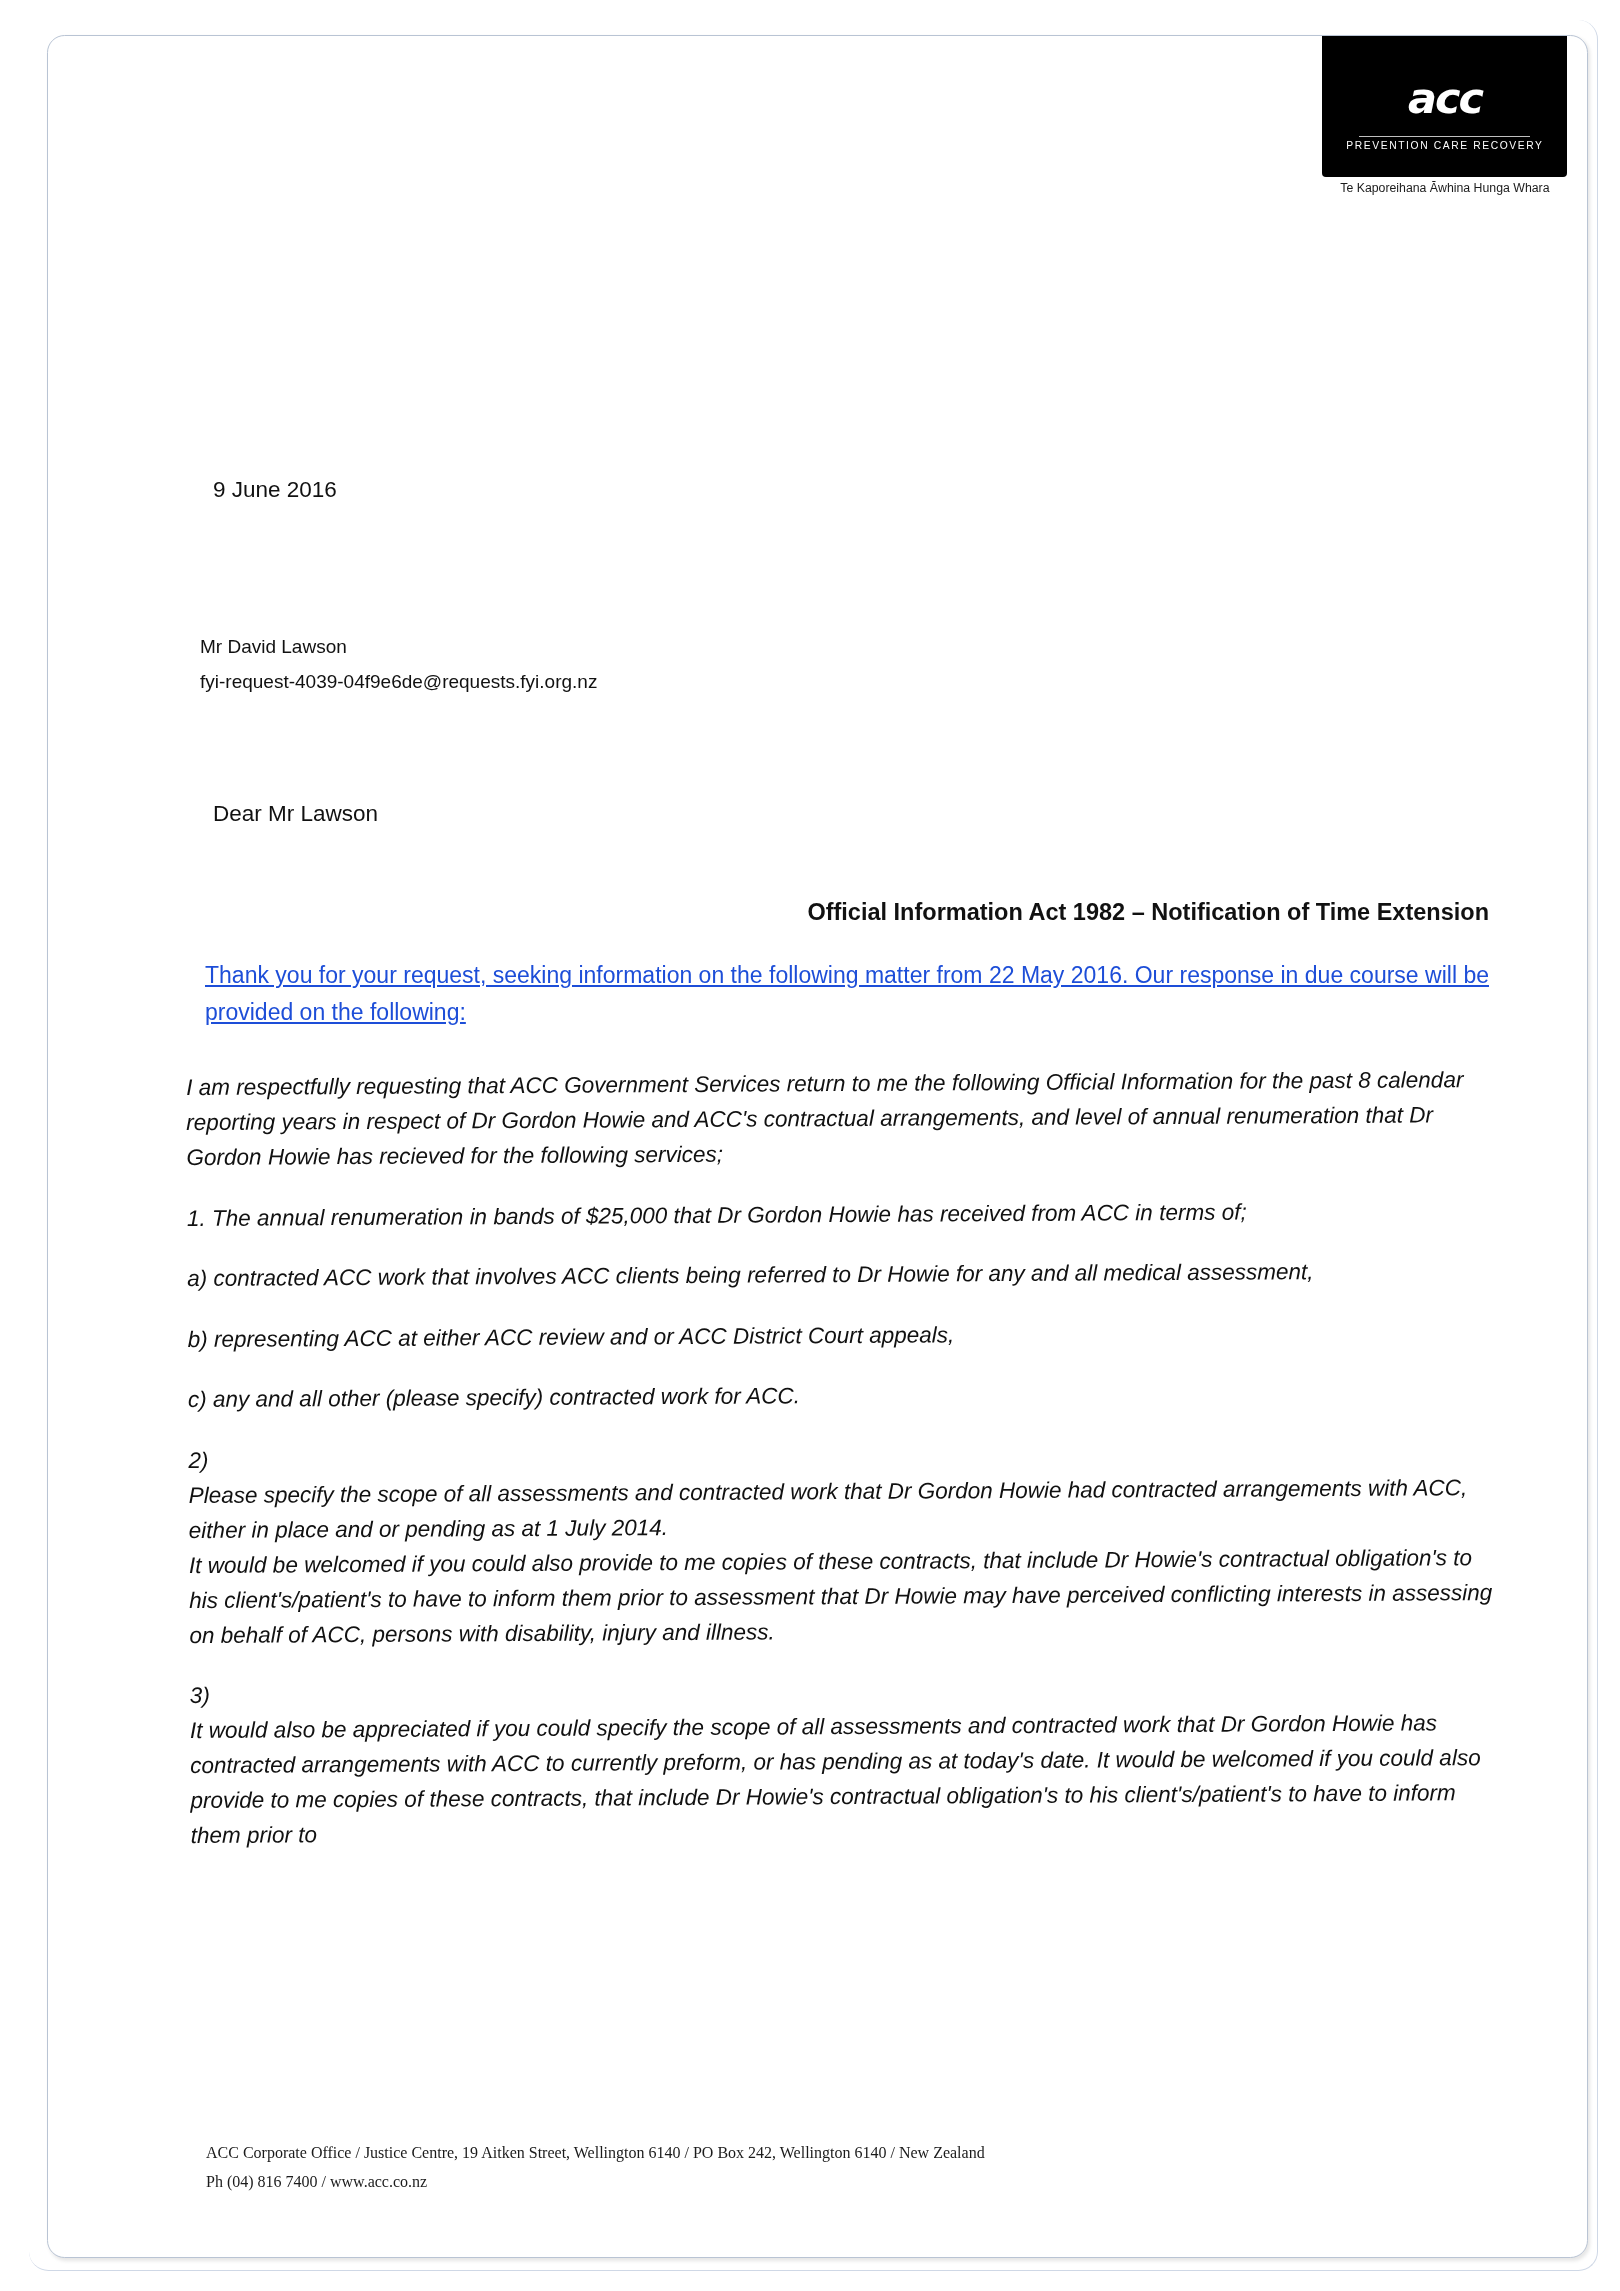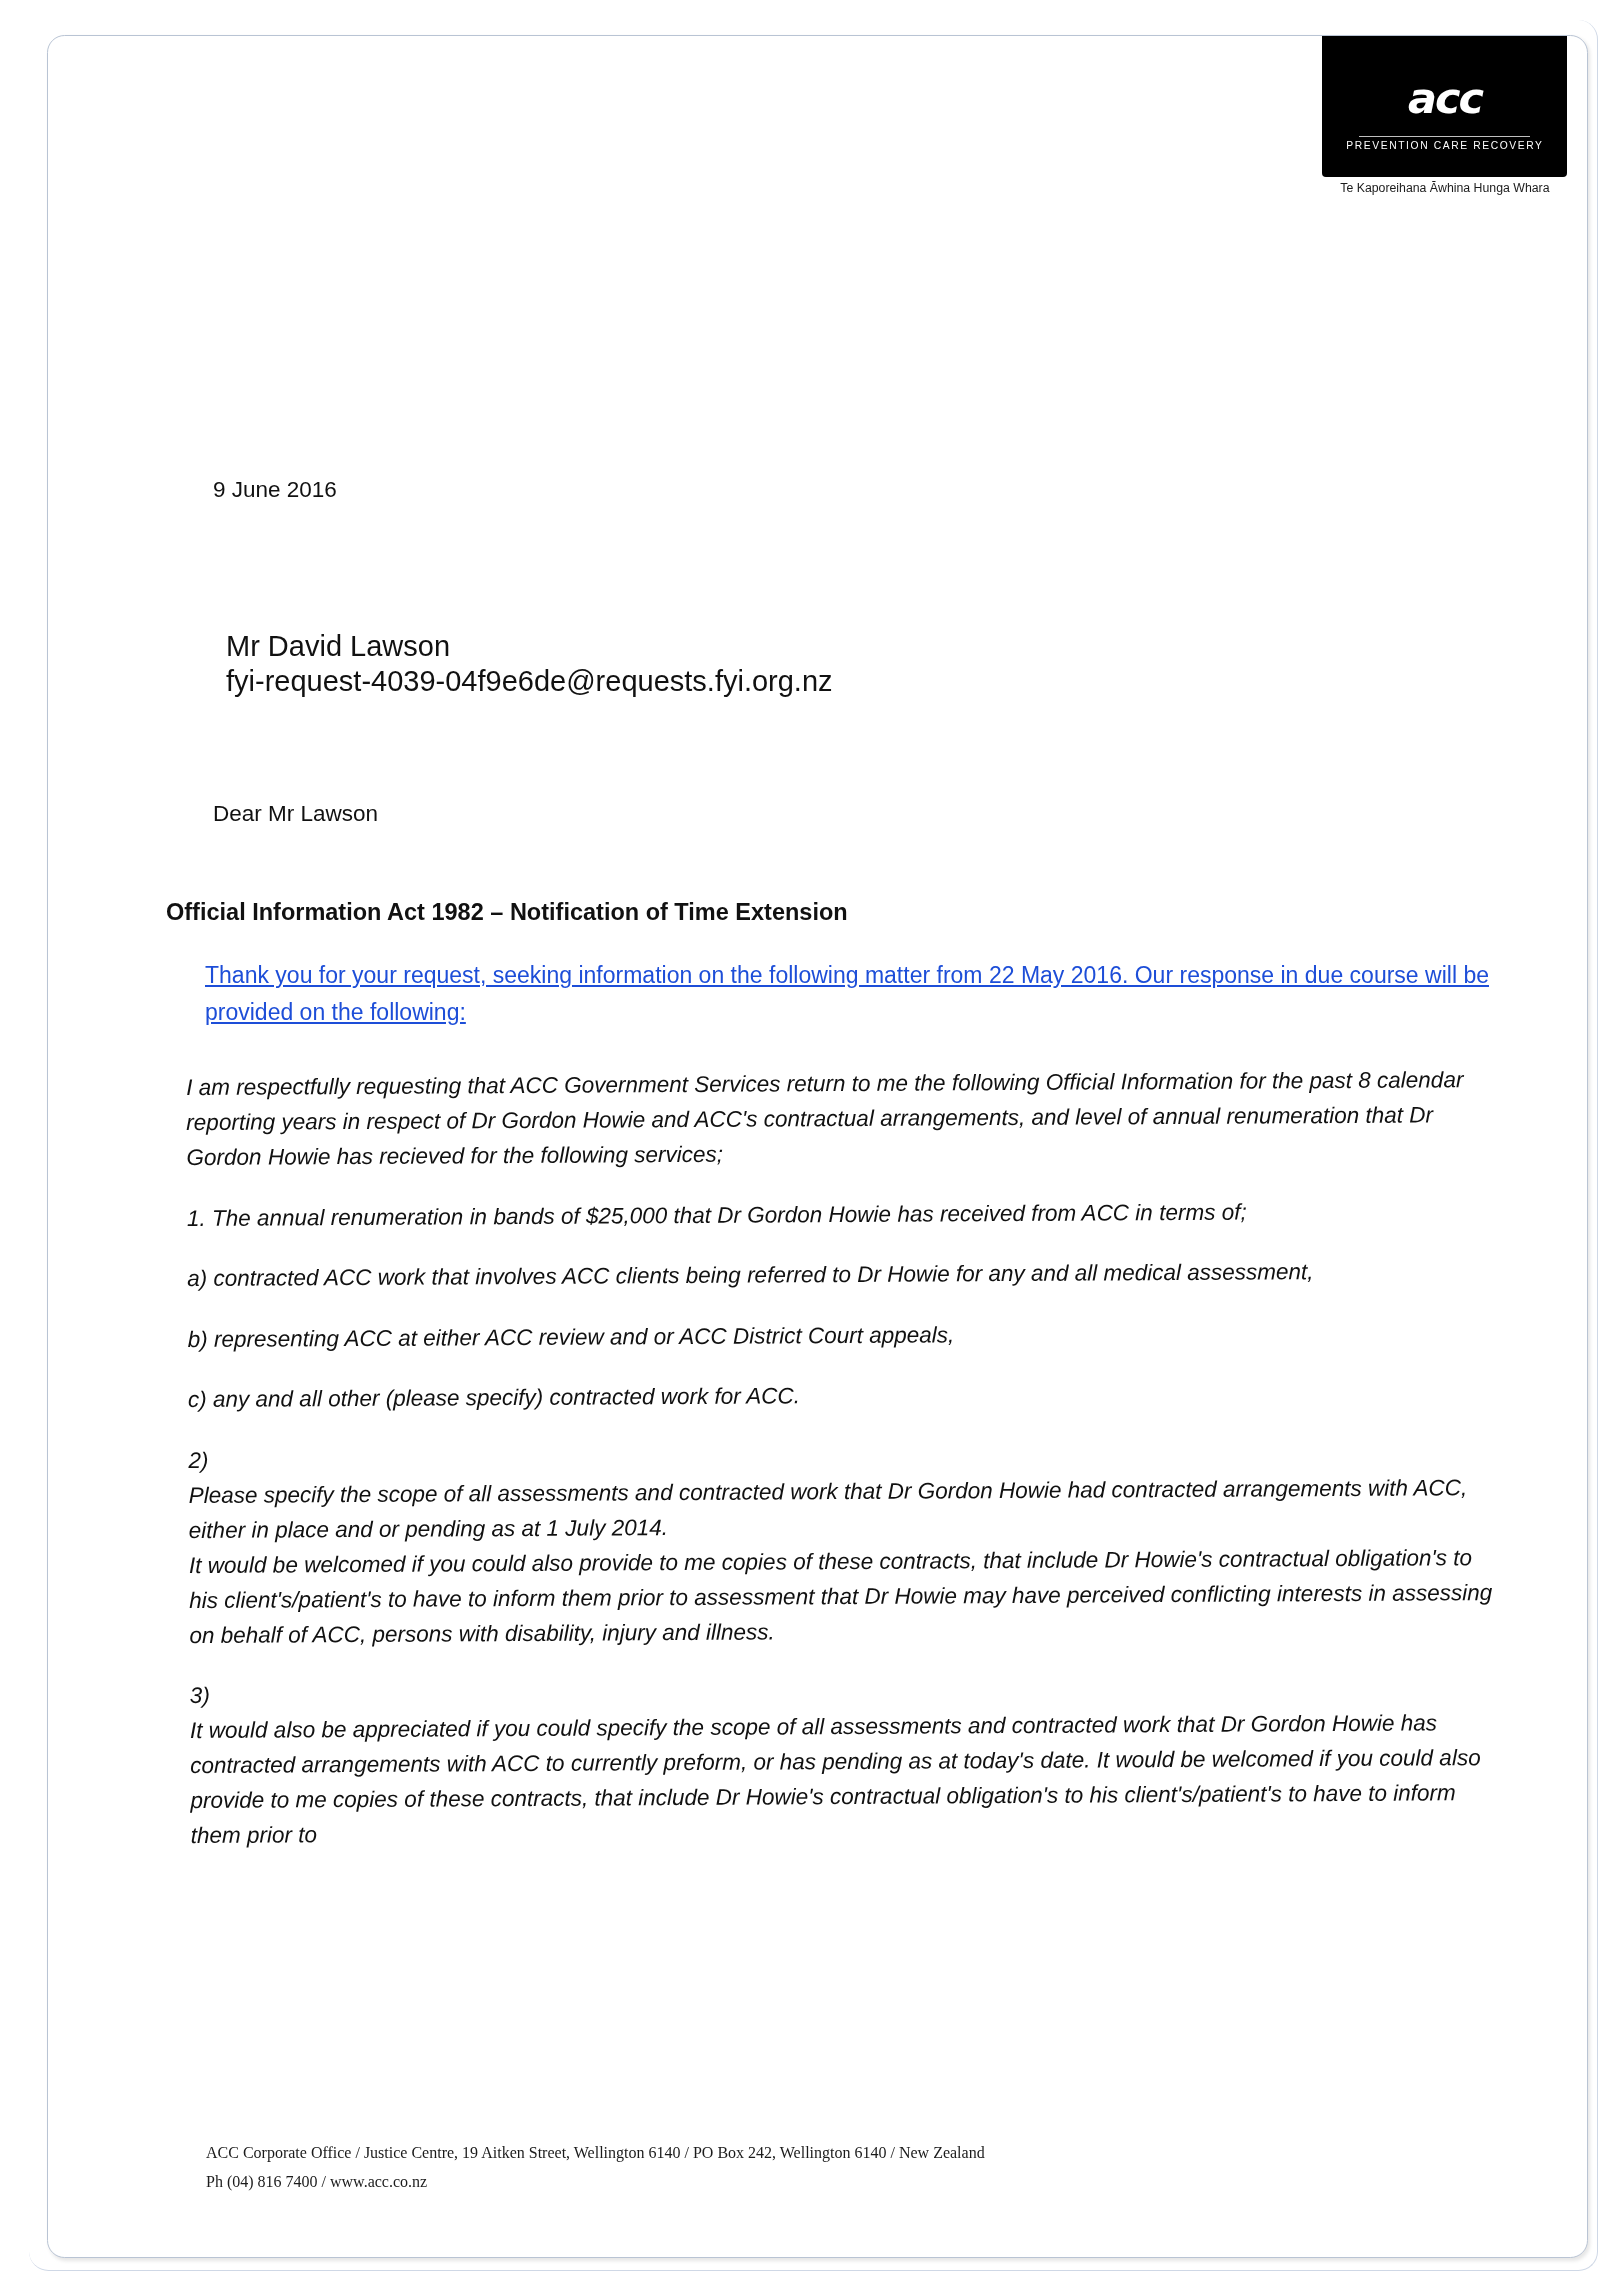--- a/index.html
+++ b/index.html
@@ -114,38 +114,38 @@
   .date-line {
     position: absolute;
     top: 441px;
     left: 47px;
     font-size: 22.5px;
     color: #111;
   }
   .addressee {
     position: absolute;
     top: 593px;
-    left: 60px;
-    font-size: 29px;
+    left: 34px;
+    font-size: 19px;
     line-height: 35px;
     color: #111;
   }
   .salutation {
     position: absolute;
     top: 765px;
     left: 47px;
     font-size: 22.5px;
     color: #111;
   }
   .subject {
     position: absolute;
     top: 863px;
     left: 0;
     width: 1323px;
-    text-align: left;
+    text-align: right;
     font-size: 23.5px;
     font-weight: bold;
     color: #111;
   }
   .intro {
     position: absolute;
     top: 921px;
     left: 39px;
     width: 1284px;
     font-size: 23px;

